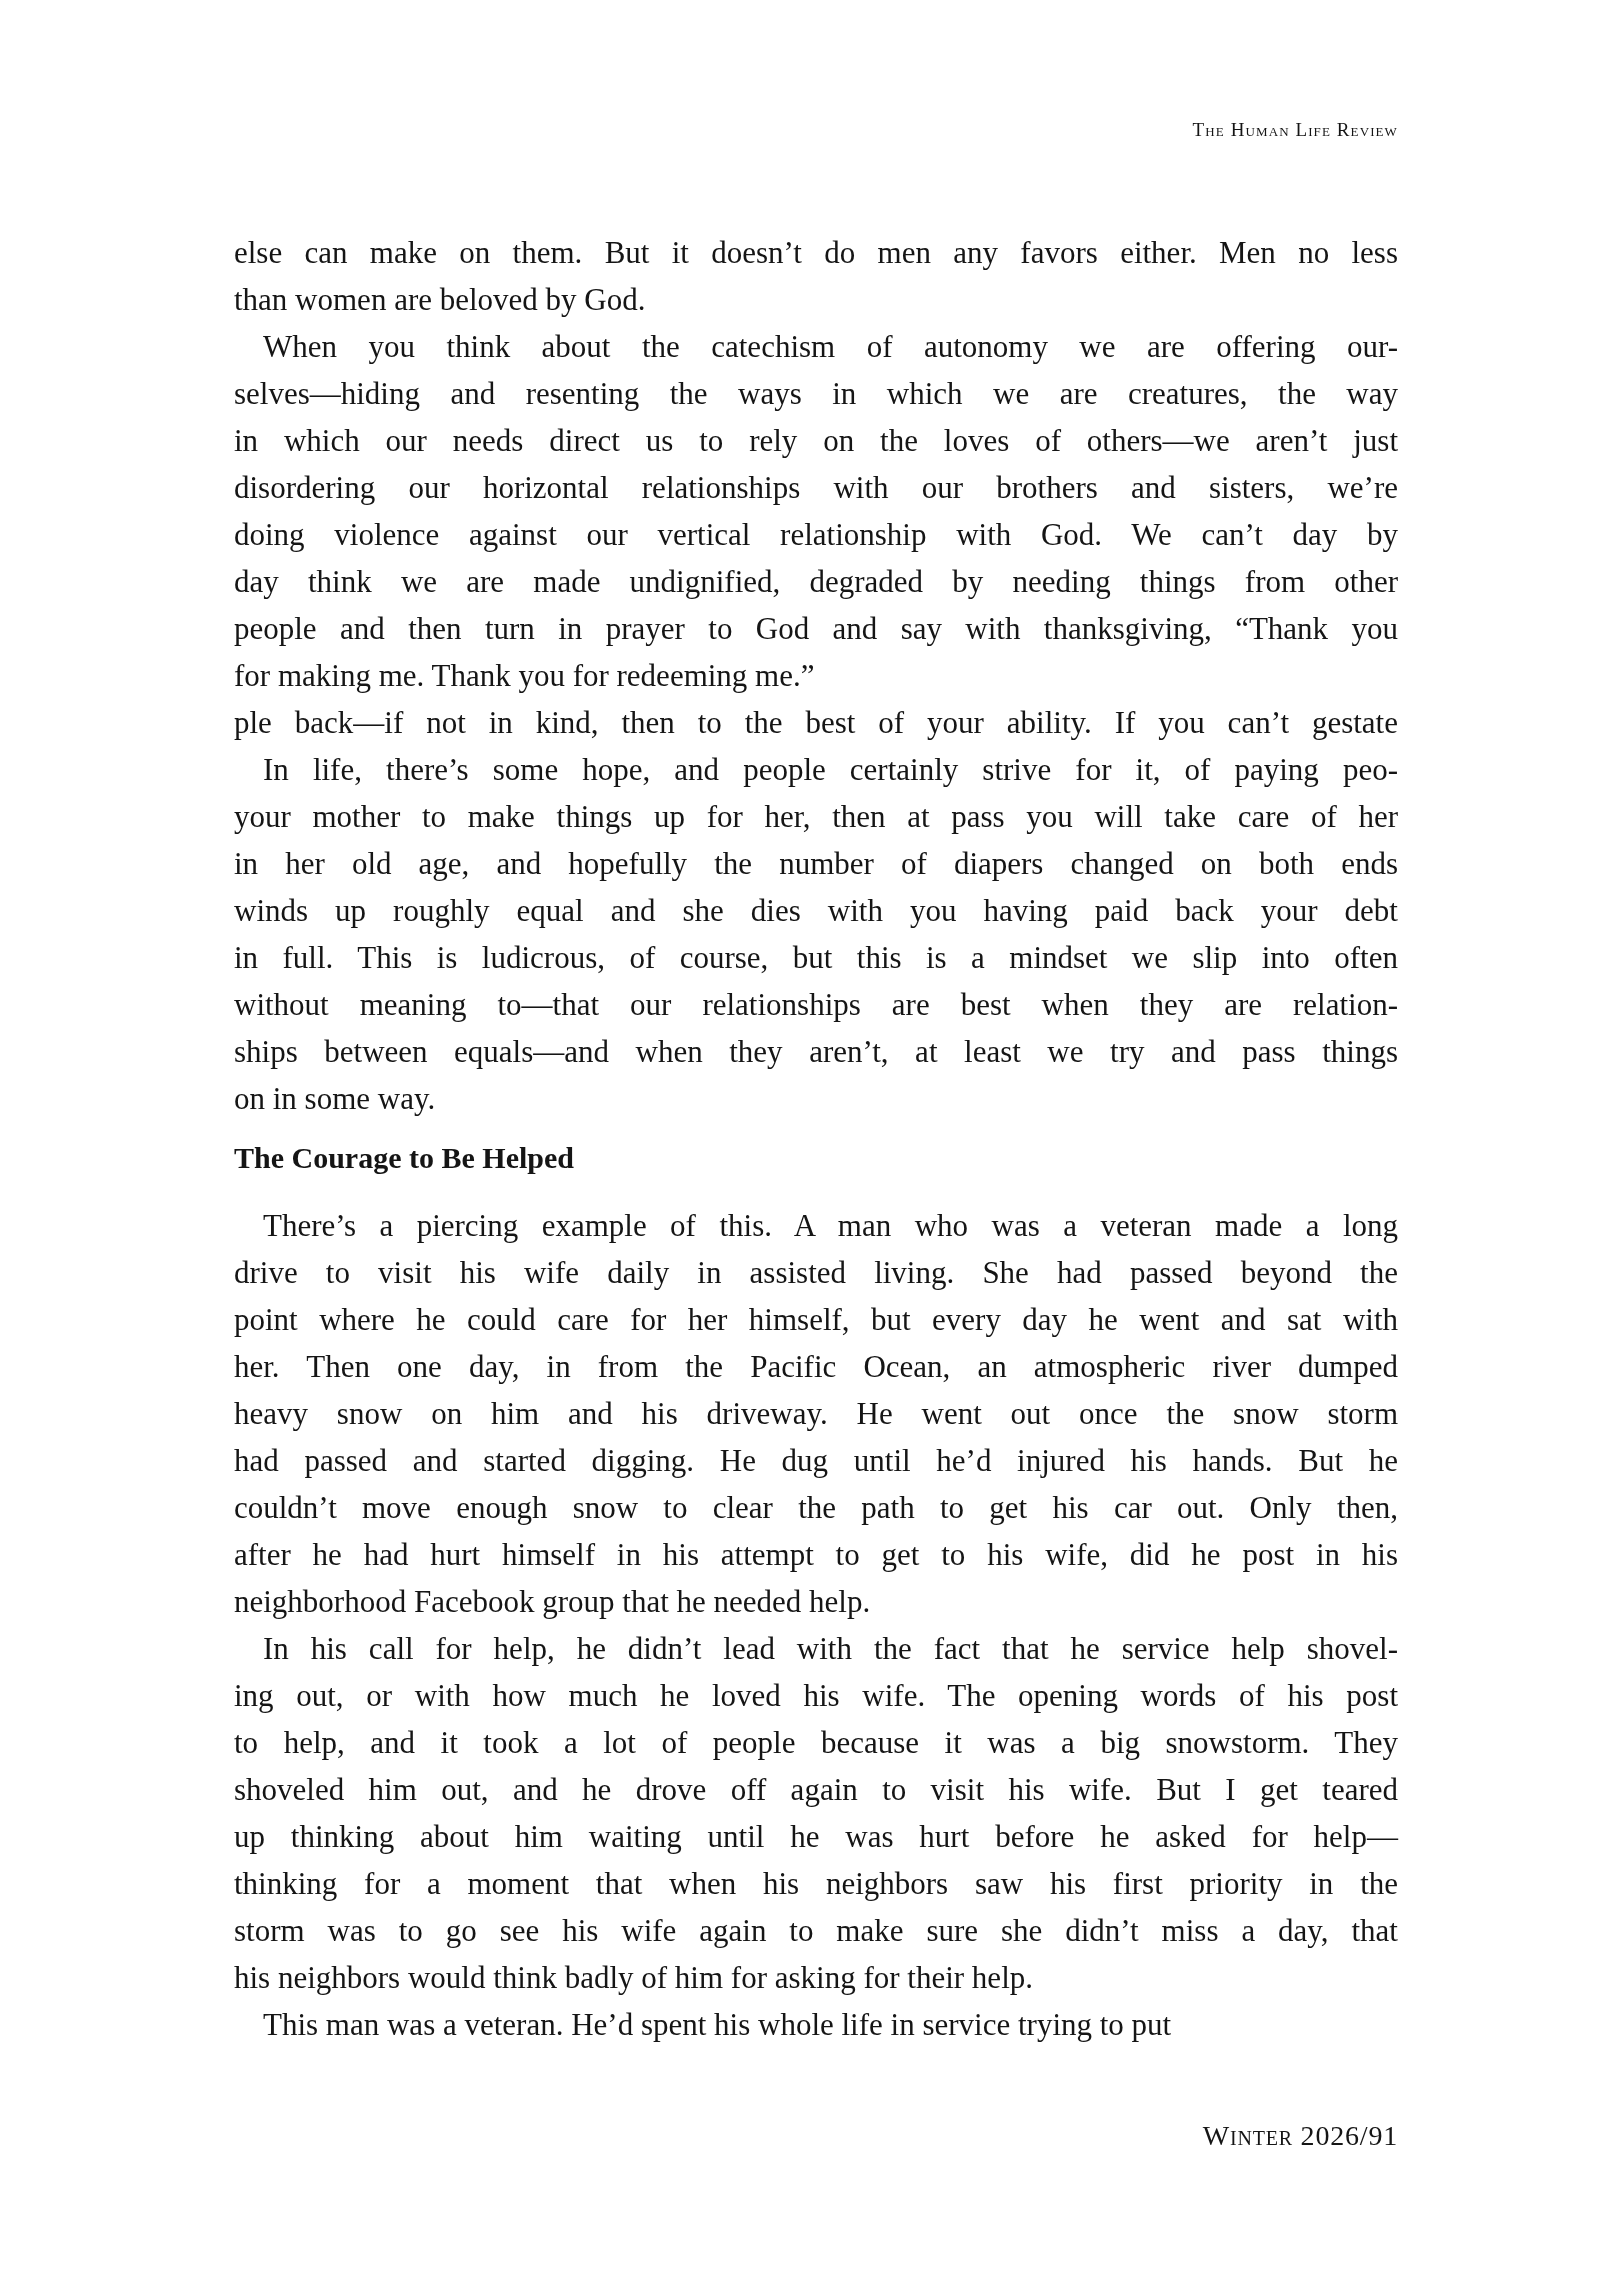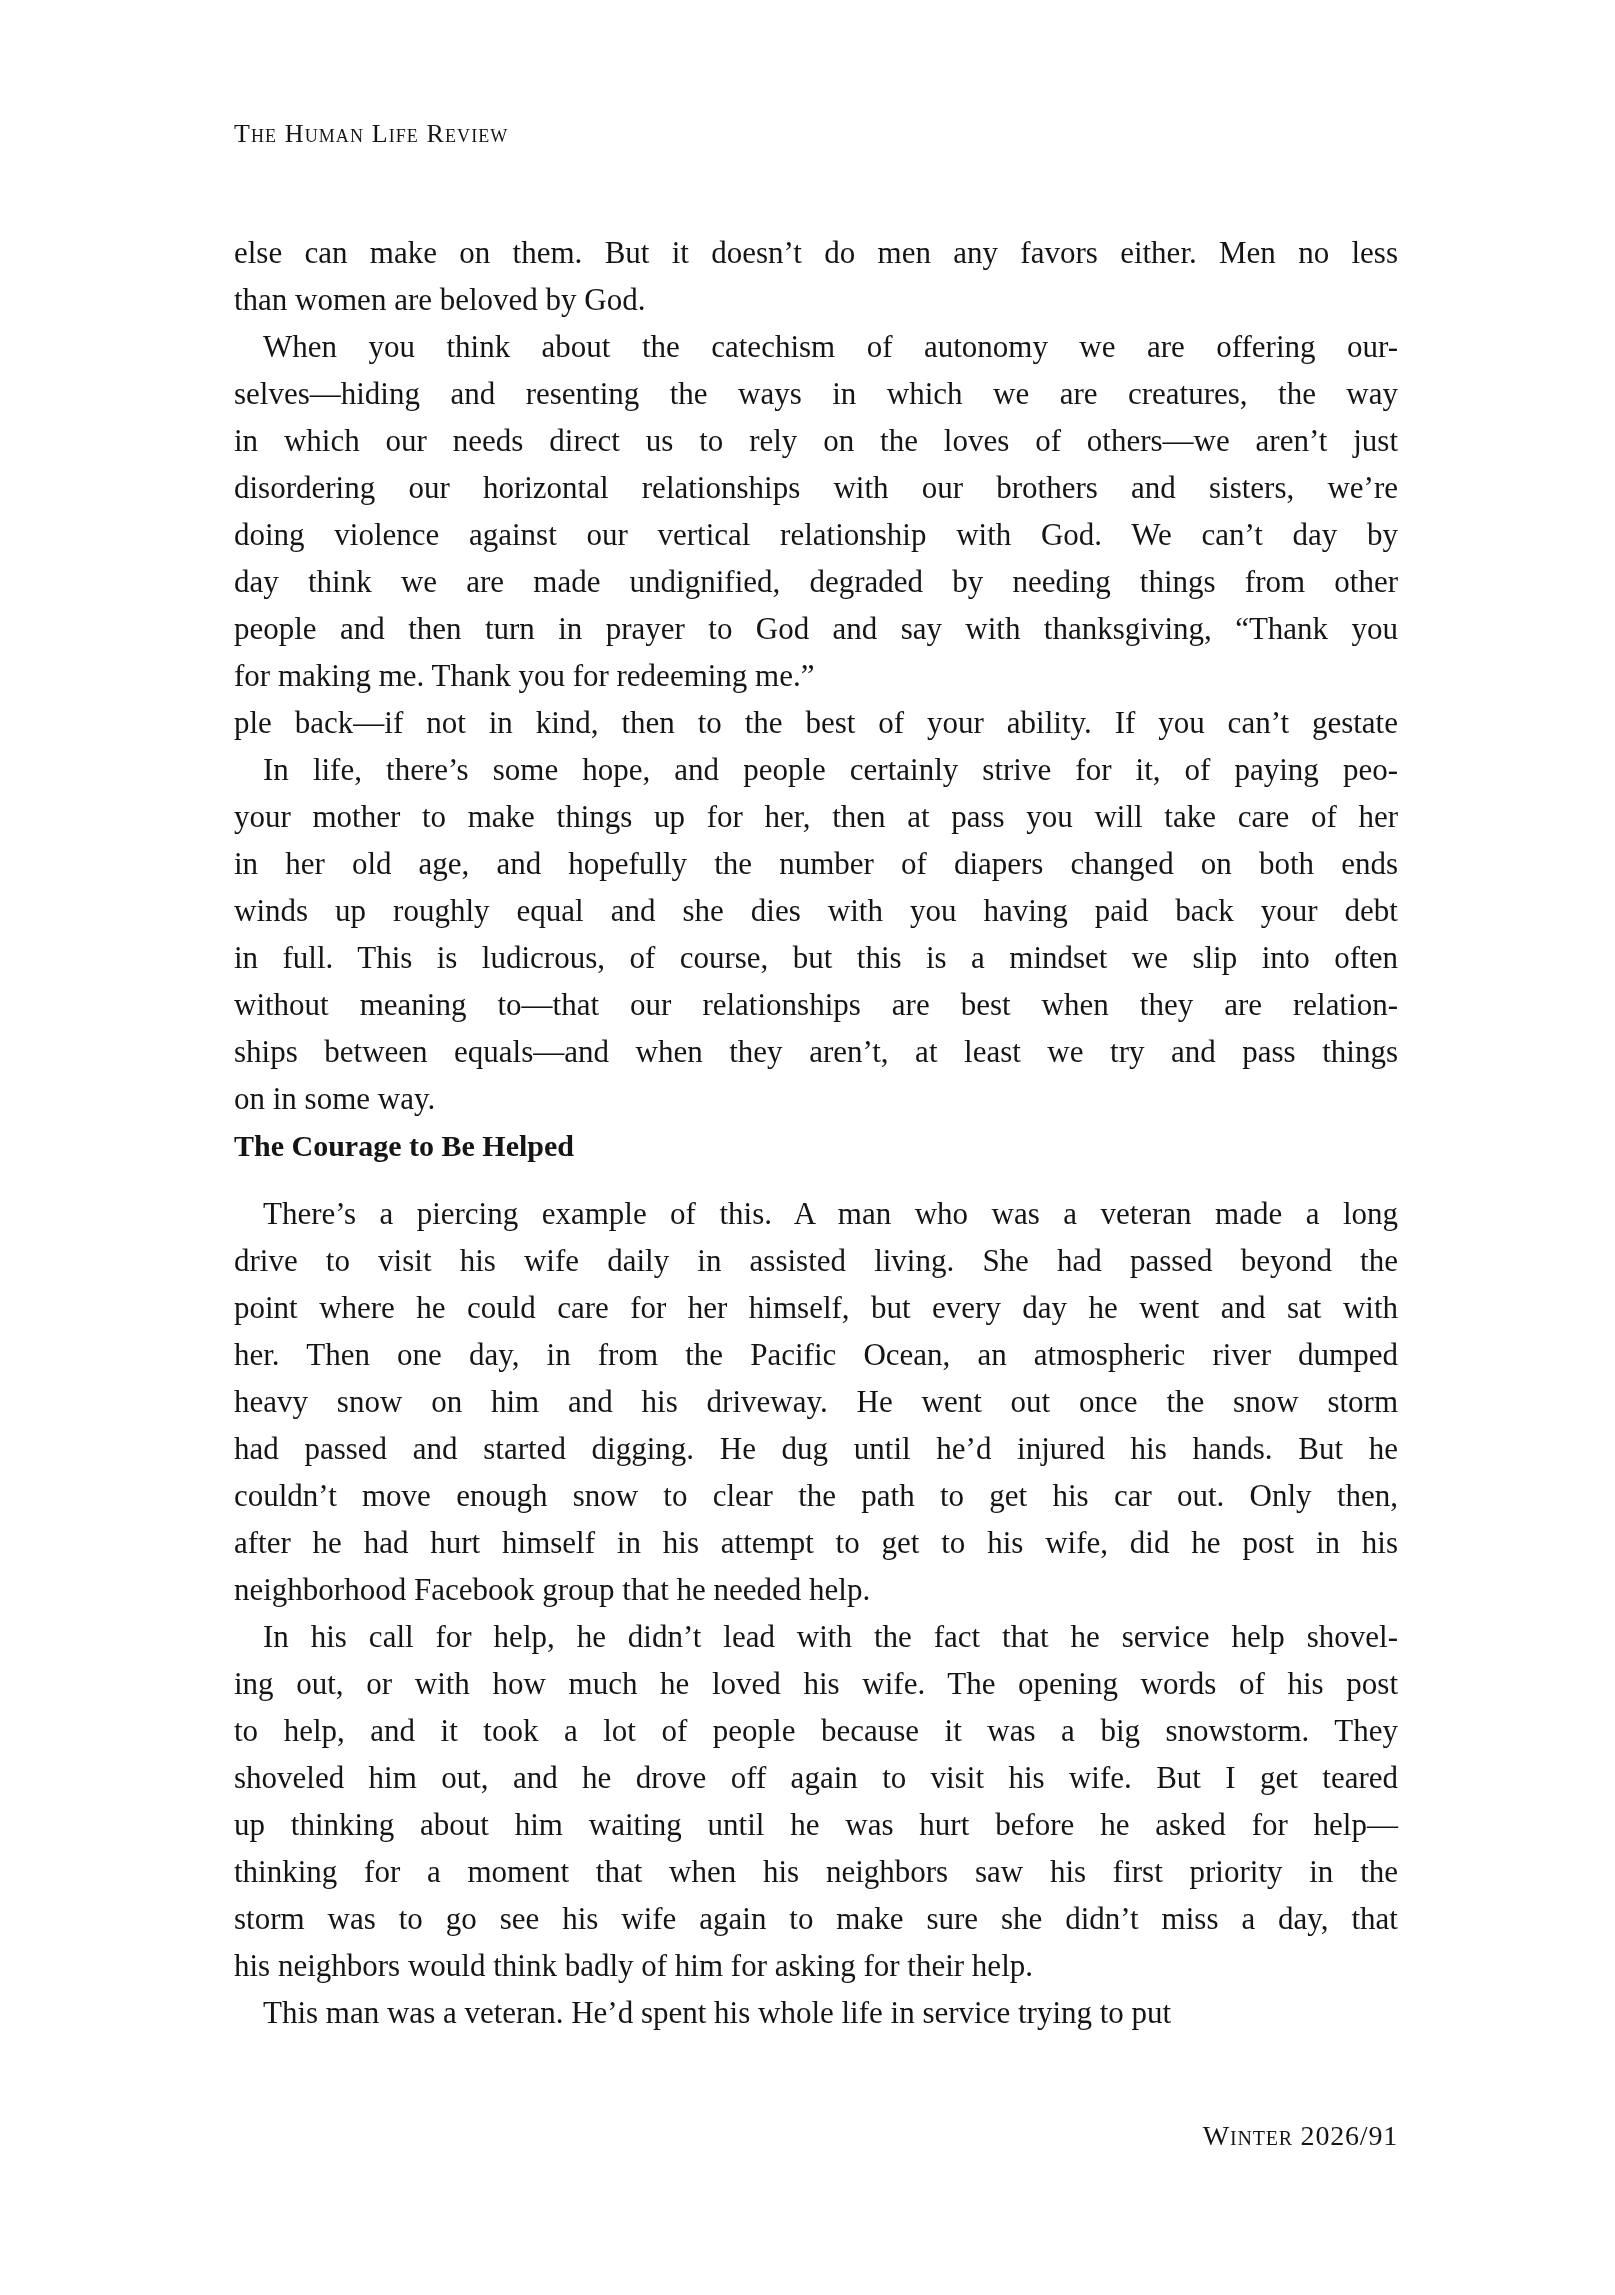--- a/index.html
+++ b/index.html
@@ -15,23 +15,23 @@
     position: absolute;
     left: 234px;
     top: 0;
     width: 1164px;
   }
   .running-header {
     position: absolute;
     left: 0;
     top: 119px;
     width: 100%;
-    text-align: left;
+    text-align: right;
     font-variant: small-caps;
-    font-size: 26px;
+    font-size: 19px;
     letter-spacing: 1.1px;
     color: #151515;
   }
   .body-text {
     position: absolute;
     left: 0;
     top: 229px;
     width: 100%;
   }
   .line {
@@ -47,20 +47,21 @@
     text-align-last: left;
   }
   .line.indent {
     text-indent: 29px;
   }
   .heading {
     font-size: 30px;
     font-weight: bold;
     line-height: 47px;
     height: 47px;
+    margin-top: 12px;
     margin-bottom: 21px;
     text-align: left;
     color: #151515;
   }
   .running-footer {
     position: absolute;
     left: 0;
     top: 2120px;
     width: 100%;
     text-align: right;

